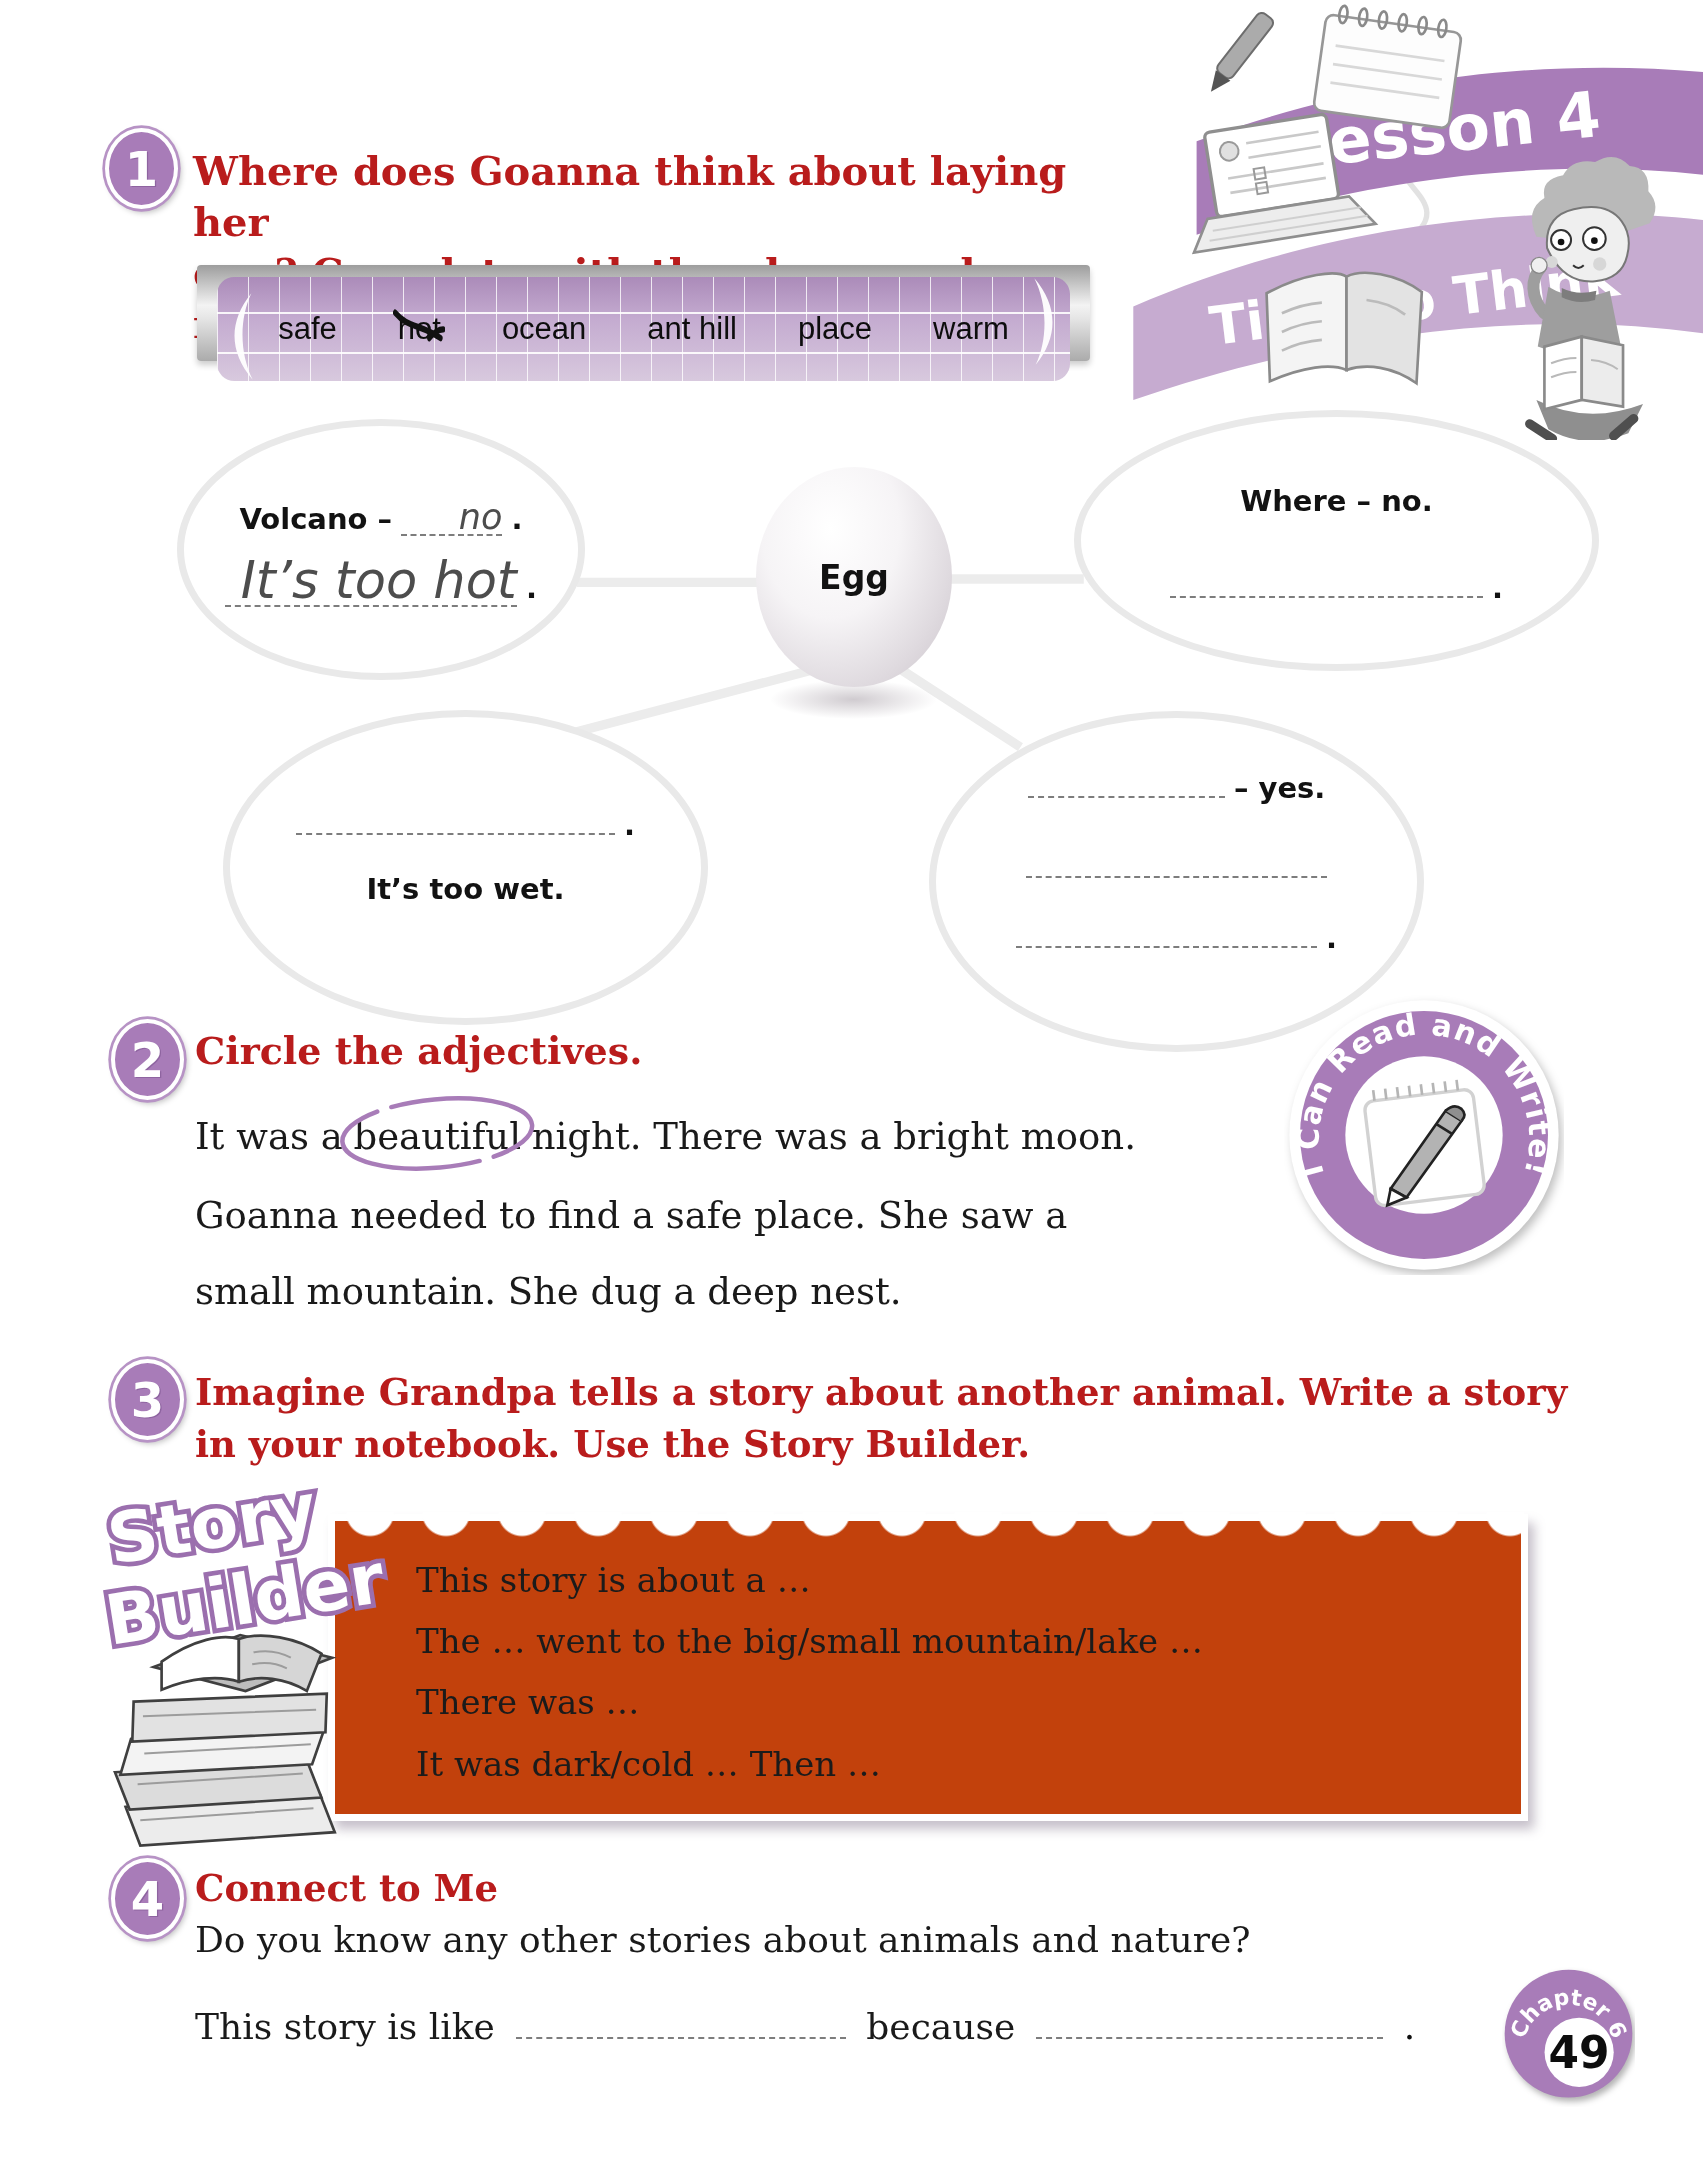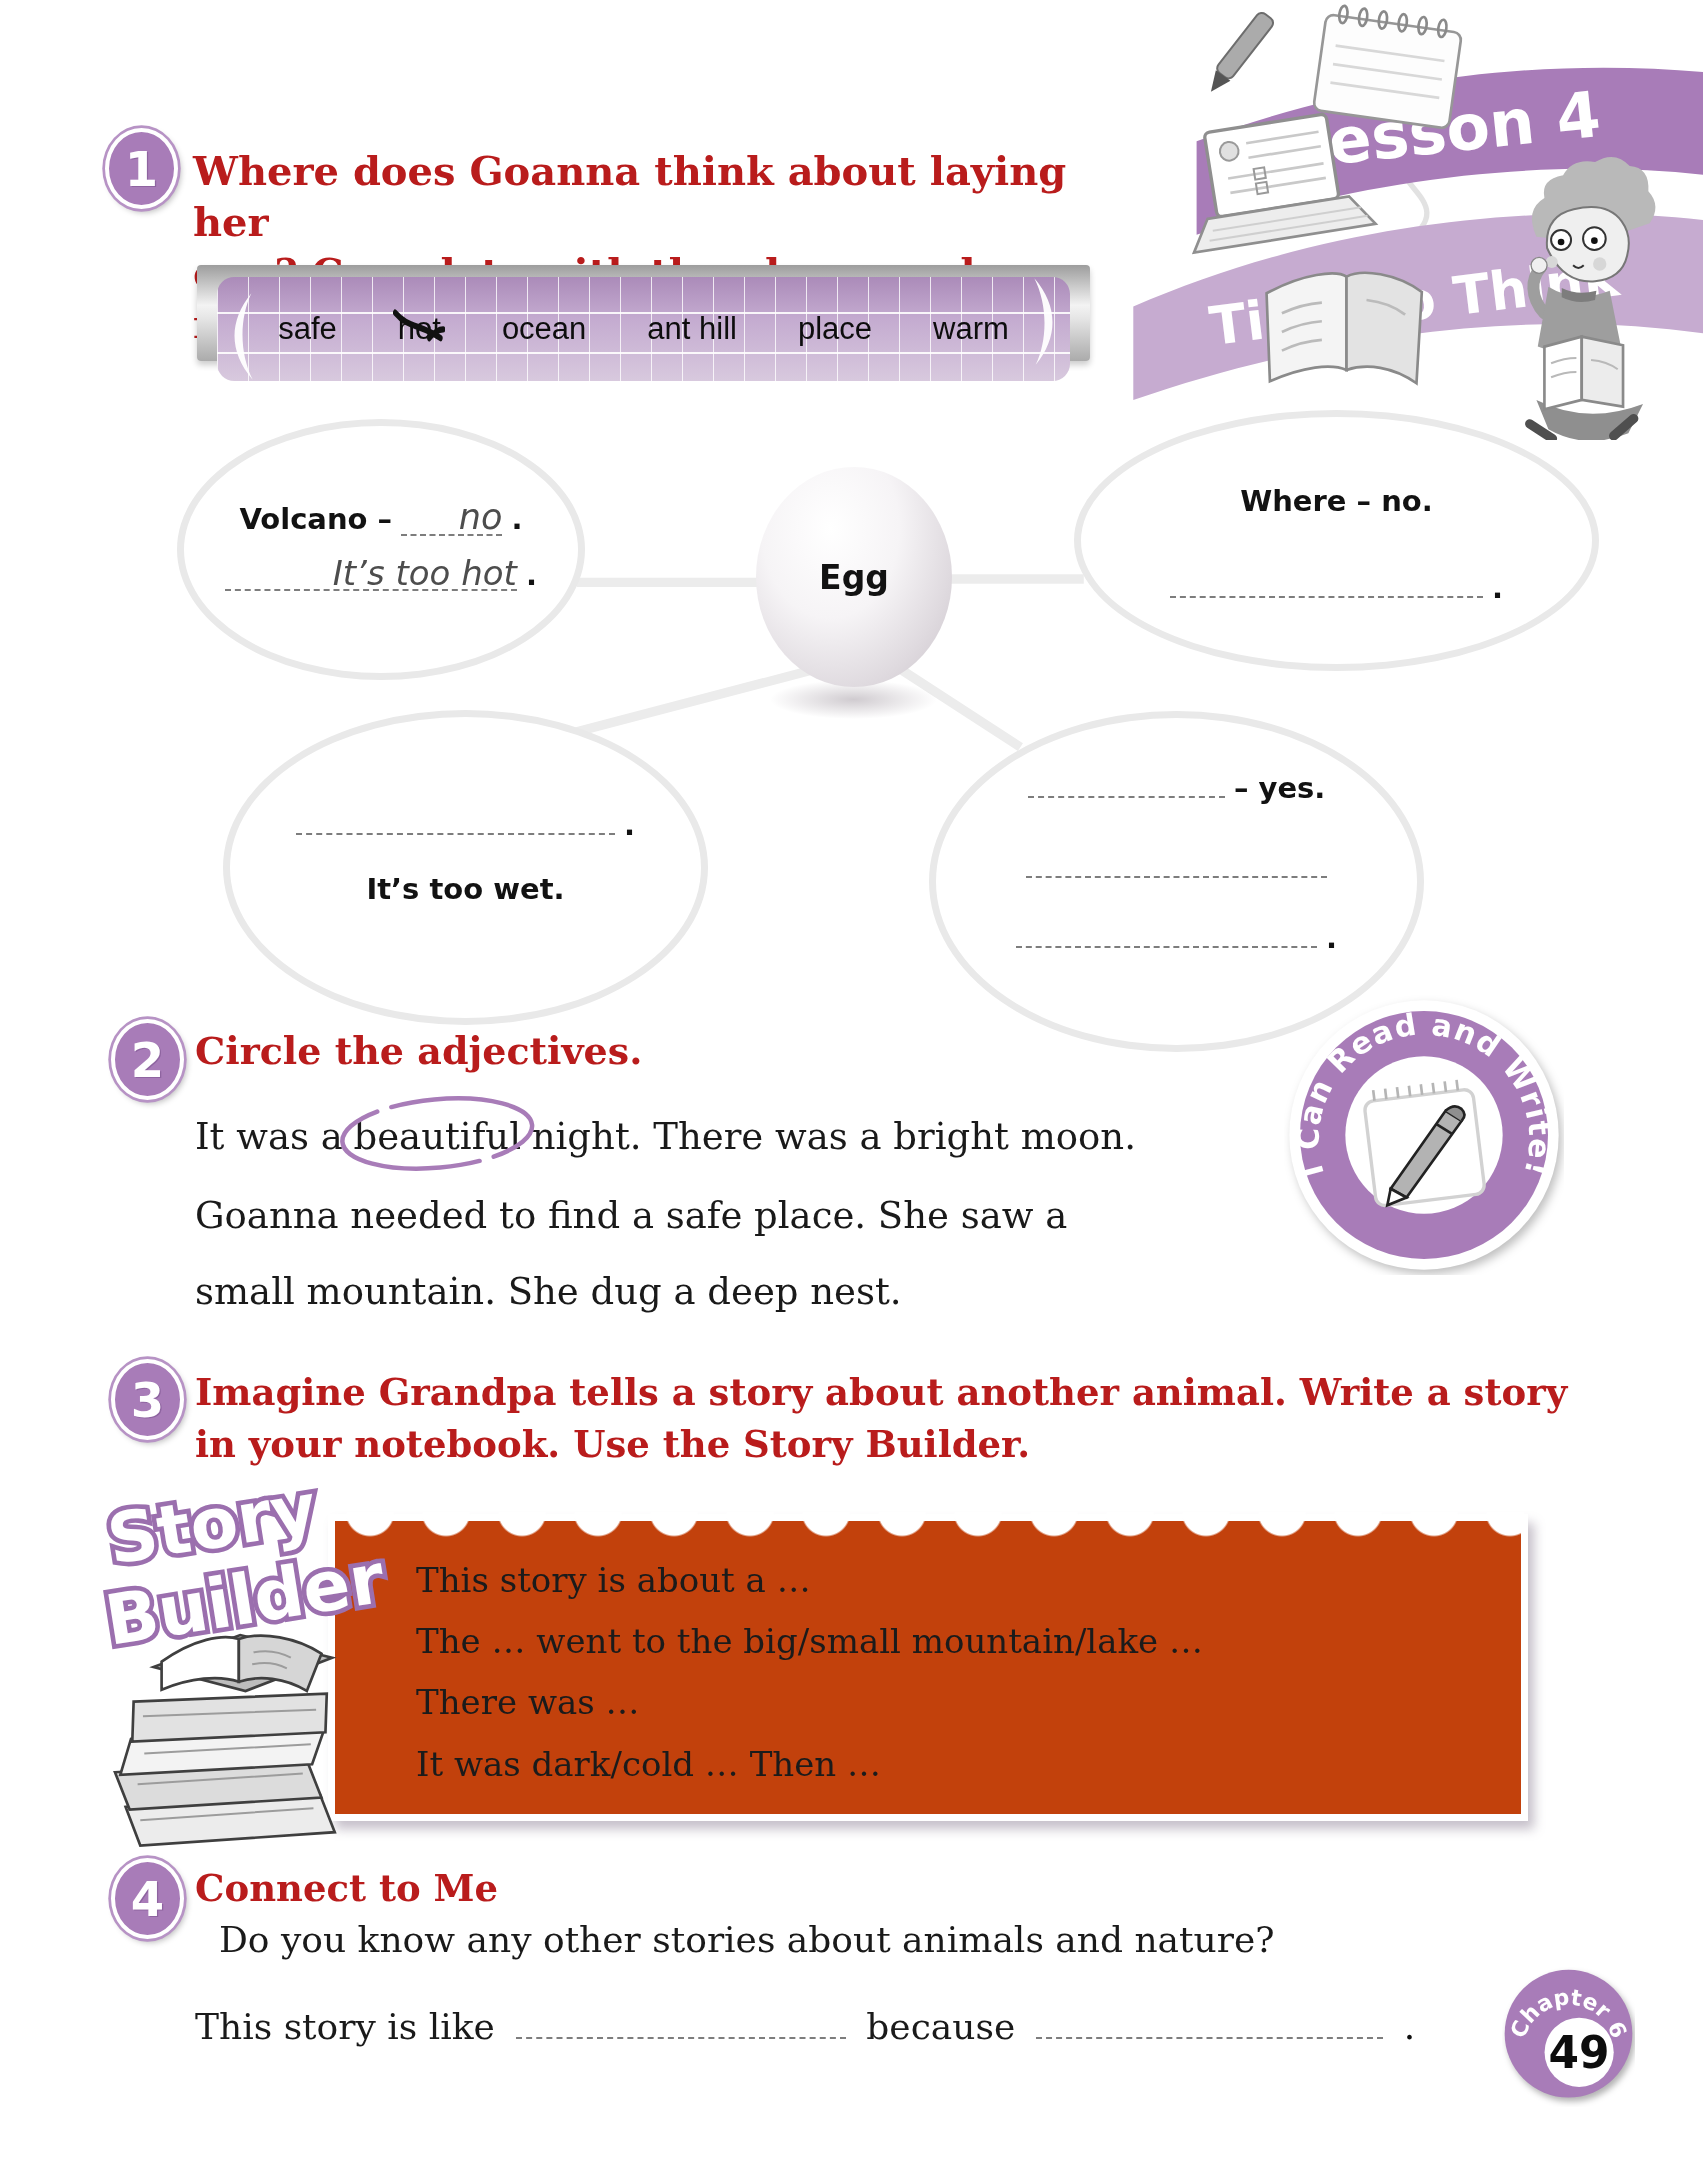--- a/index.html
+++ b/index.html
@@ -217,21 +217,21 @@
     </g>
   </svg>
 
   <div class="node" style="left:177px; top:419px; width:408px; height:261px;">
     <div class="node-row" style="top:75px;">
       <span class="comic">Volcano –</span>
       <span class="blank hand" style="width:101px; font-size:35px;"><span>no</span></span>
       <span class="comic">.</span>
     </div>
     <div class="node-row" style="top:131px;">
-      <span class="blank hand" style="width:292px; font-size:34px;"><span>It’s too hot</span></span>
+      <span class="blank hand" style="width:292px; font-size:51px;"><span>It’s too hot</span></span>
       <span class="comic">.</span>
     </div>
   </div>
 
   <div class="egg-shadow"></div>
   <div class="egg">
     <span class="comic" style="font-size:33px;">Egg</span>
   </div>
 
   <div class="node" style="left:1074px; top:410px; width:525px; height:261px;">
@@ -352,21 +352,21 @@
       <text x="20" y="240" font-size="104">Builder</text>
     </g>
   </svg>
 
   <div class="qnum" style="left:111px; top:1858px;">
       <span>4</span>
     </div>
 
   <div class="abs qtitle" style="left:195px; top:1866px; font-size:37px;">Connect to Me</div>
 
-  <div class="abs body-serif" style="left:195px; top:1919px; font-size:36px; white-space:nowrap;margin-left:24px;">Do you know any other stories about animals and nature?</div>
+  <div class="abs body-serif" style="left:195px; top:1919px; font-size:36px; white-space:nowrap;">Do you know any other stories about animals and nature?</div>
 
   <div class="abs body-serif" style="left:195px; top:2006px; font-size:36px; white-space:nowrap;">
     <span>This story is like</span>
     <span class="blank" style="width:330px; height:32px; margin:0 9.3px;"></span>
     <span>because</span>
     <span class="blank" style="width:347px; height:32px; margin:0 9.3px;"></span>
     <span class="dotline">.</span>
   </div>
 
   <svg class="abs" style="left:1502px; top:1967px;" width="133" height="140" viewBox="0 0 200 210">

